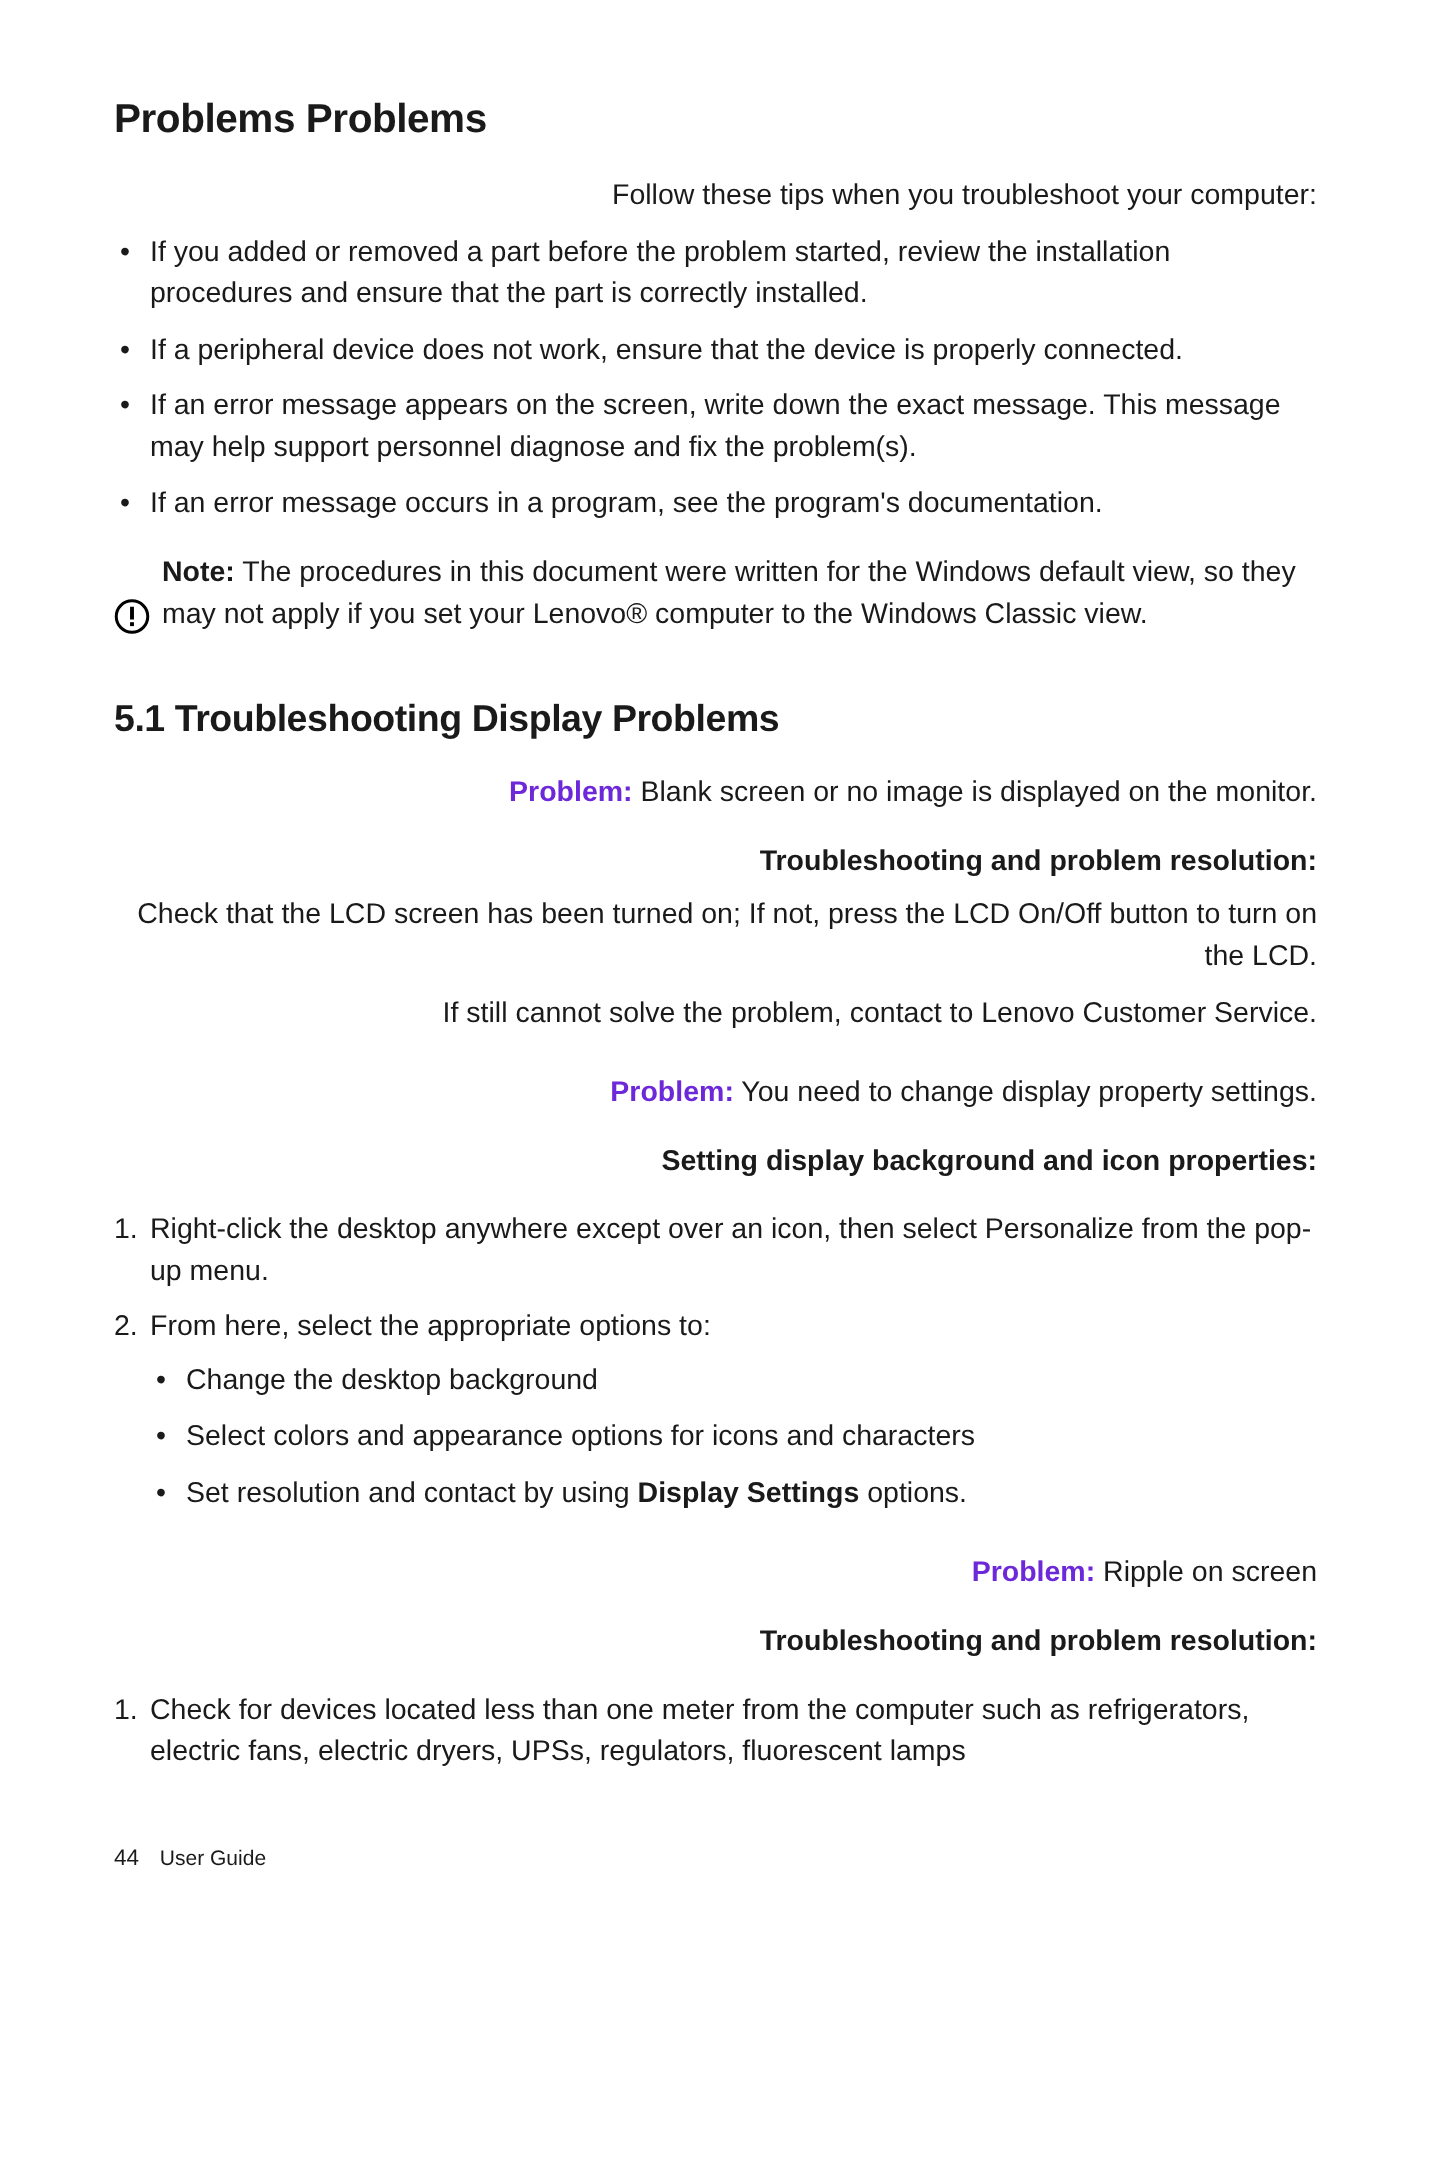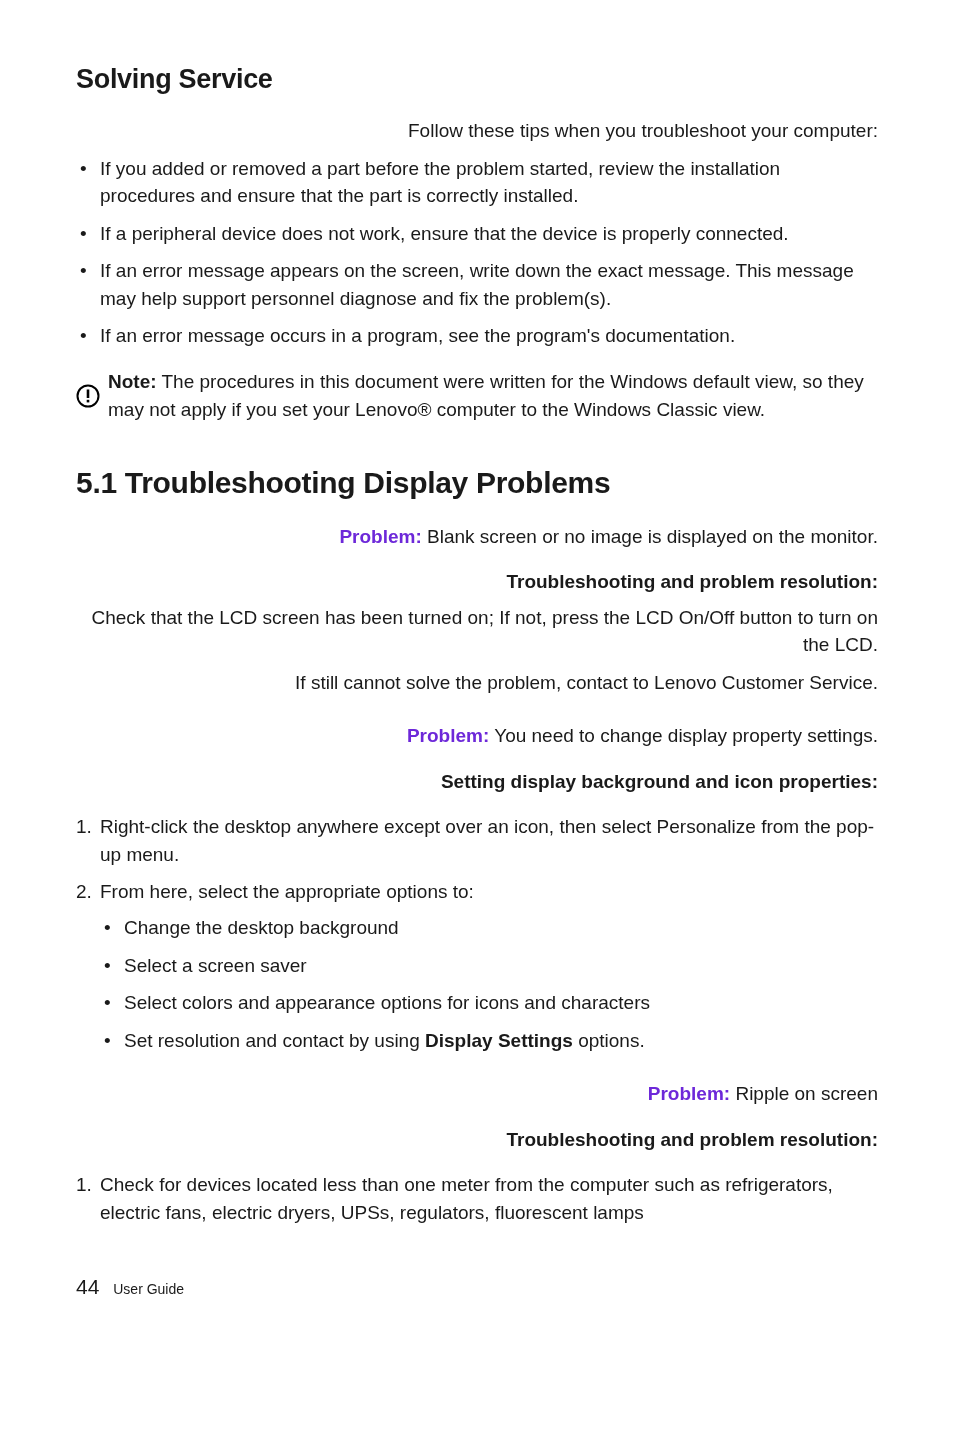--- a/index.html
+++ b/index.html
@@ -16,21 +16,21 @@
     font-size: 19px;
     line-height: 1.45;
   }
   h1.solving {
     font-size: 27px;
     font-weight: 700;
     letter-spacing: -0.3px;
     margin: 0 0 18px 0;
   }
   h1.section {
-    font-size: 30px;
+    font-size: 25px;
     font-weight: 700;
     letter-spacing: -0.3px;
     margin: 0 0 18px 0;
   }
   p {
     margin: 0 0 10px 0;
     font-weight: 300;
     text-align: right;
   }
   .lead {
@@ -92,21 +92,21 @@
     counter-increment: item;
   }
   ol.num > li::before {
     content: counter(item) ".";
     position: absolute;
     left: 0;
     top: 0;
   }
   .note-row {
     display: flex;
-    align-items: center;
+    align-items: flex-end;
     margin: 18px 0 38px 0;
   }
   .note-icon {
     flex: 0 0 auto;
     width: 24px;
     height: 24px;
     margin-right: 8px;
     margin-top: 1px;
   }
   .note-text {
@@ -119,32 +119,32 @@
     margin: 18px 0 8px 0;
   }
   .gap-lg {
     margin-top: 26px;
   }
   .footer {
     margin-top: 46px;
     font-size: 14px;
   }
   .footer .pn {
-    font-size: 21px;
+    font-size: 15px;
     font-weight: 300;
     margin-right: 10px;
   }
   .footer .ug {
     font-weight: 400;
   }
 </style>
 </head>
 <body>
 
-<h1 class="solving">Solving Service</h1>
+<h1 class="solving">Problems Problems</h1>
 
 <p class="lead">Follow these tips when you troubleshoot your computer:</p>
 
 <ul class="bullets">
   <li>If you added or removed a part before the problem started, review the installation procedures and ensure that the part is correctly installed.</li>
   <li>If a peripheral device does not work, ensure that the device is properly connected.</li>
   <li>If an error message appears on the screen, write down the exact message. This message may help support personnel diagnose and fix the problem(s).</li>
   <li>If an error message occurs in a program, see the program's documentation.</li>
 </ul>
 
@@ -176,21 +176,20 @@
 </p>
 
 <p class="subhead">Setting display background and icon properties:</p>
 
 <ol class="num">
   <li>Right-click the desktop anywhere except over an icon, then select Personalize from the pop-up menu.</li>
   <li>
     <span>From here, select the appropriate options to:</span>
     <ul class="sub-bullets">
       <li>Change the desktop background</li>
-      <li>Select a screen saver</li>
       <li>Select colors and appearance options for icons and characters</li>
       <li>
         <span>Set resolution and contact by using </span><span class="bold">Display Settings</span><span> options.</span>
       </li>
     </ul>
   </li>
 </ol>
 
 <p class="gap-lg">
   <span class="blue">Problem:</span><span> Ripple on screen</span>

